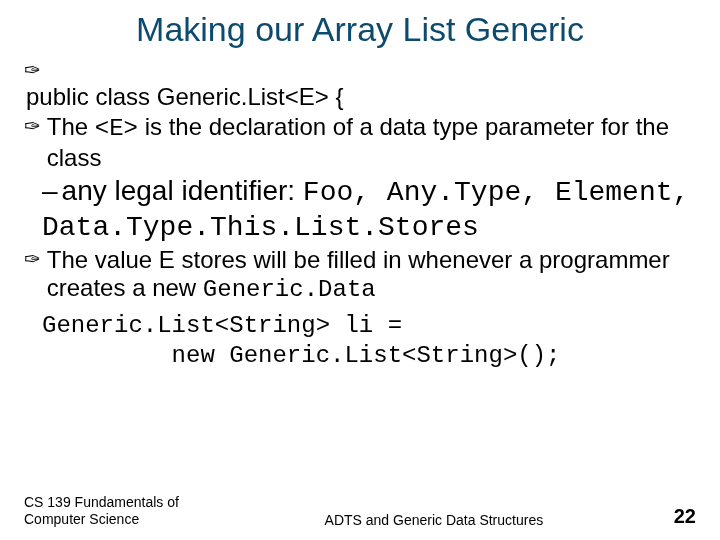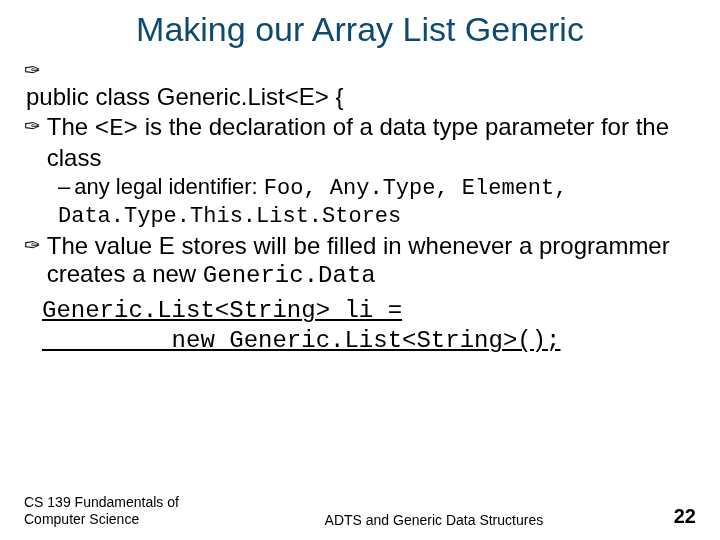--- a/index.html
+++ b/index.html
@@ -17,30 +17,29 @@
     color: #0c4a6e;
     text-align: center;
     font-weight: normal;
     margin-bottom: 8px;
   }
   .body-text { font-size: 24px; line-height: 1.18; }
   .bullet { display: flex; align-items: flex-start; margin-top: 2px; }
   .bullet .marker { font-size: 20px; margin-right: 6px; line-height: 1.3; }
   .codeline { font-family: Liberation Sans, sans-serif; font-size: 24px; margin-left: 2px; }
   .mono { font-family: "Courier New", monospace; }
-  .sub { font-size: 22px; margin-left: 34px; margin-top: 2px; }
+  .sub { font-size: 28px; margin-left: 18px; margin-top: 2px; }
   .sub .dash { margin-right: 4px; }
   .codeblock {
     font-family: "Courier New", monospace;
     font-size: 24px;
     margin-left: 18px;
     margin-top: 6px;
     white-space: pre;
     line-height: 1.25;
-    text-decoration: underline;
   }
   .footer {
     position: absolute;
     bottom: 12px;
     left: 24px;
     right: 24px;
     display: flex;
     justify-content: space-between;
     align-items: flex-end;
     font-size: 14px;

